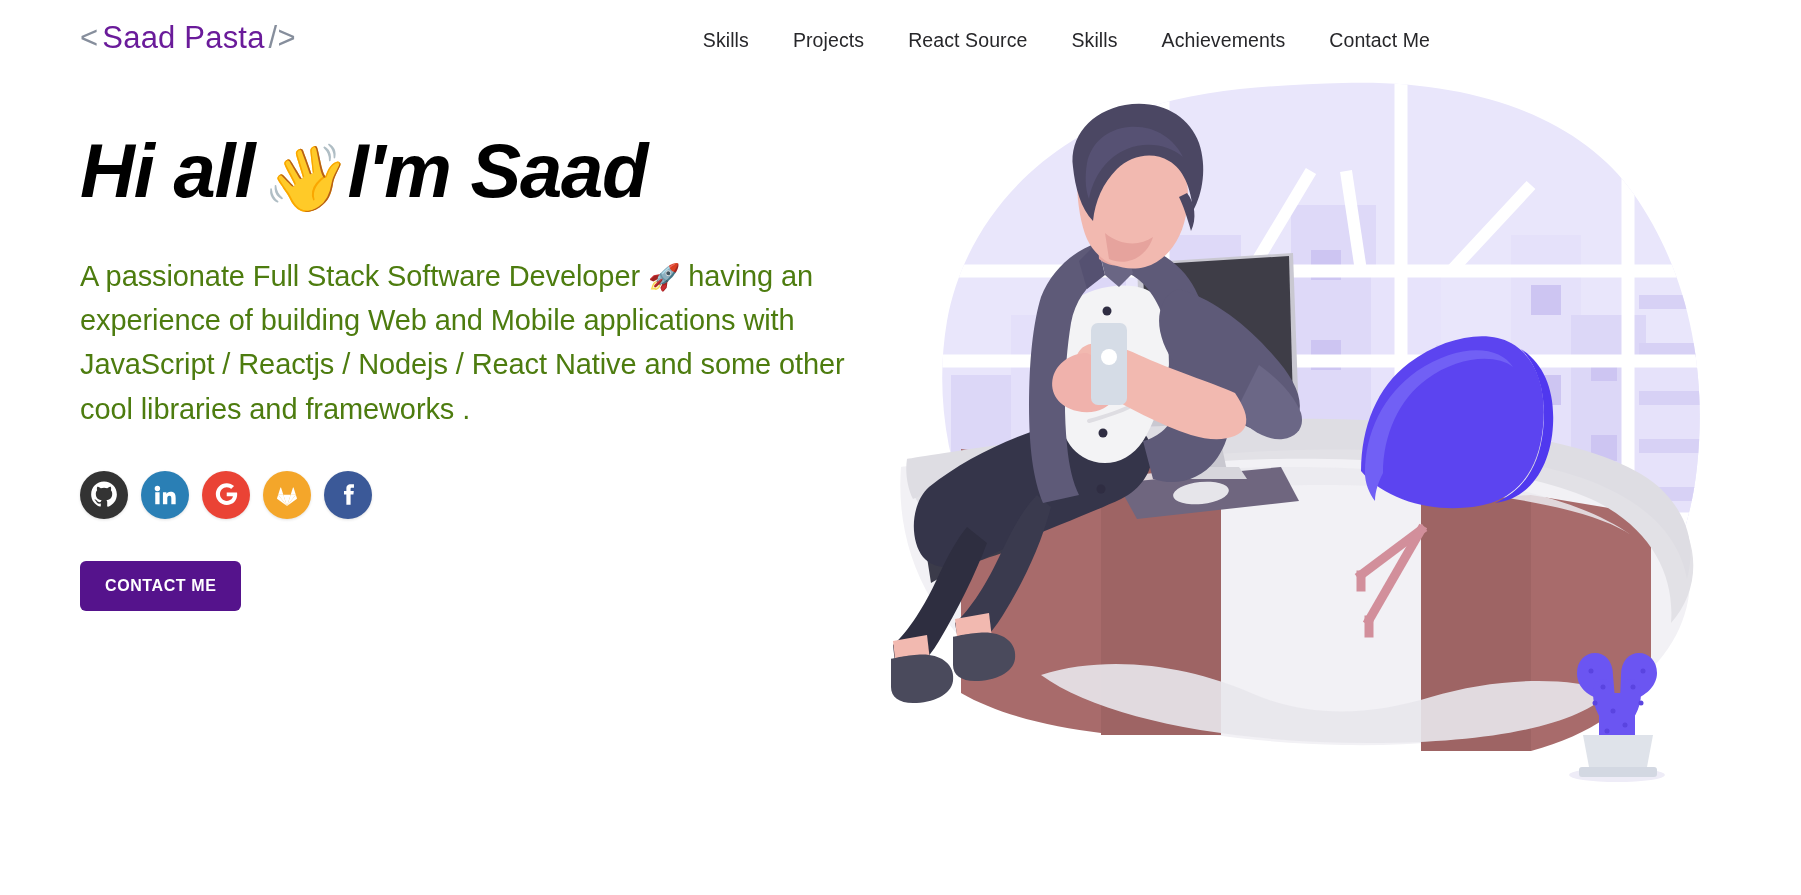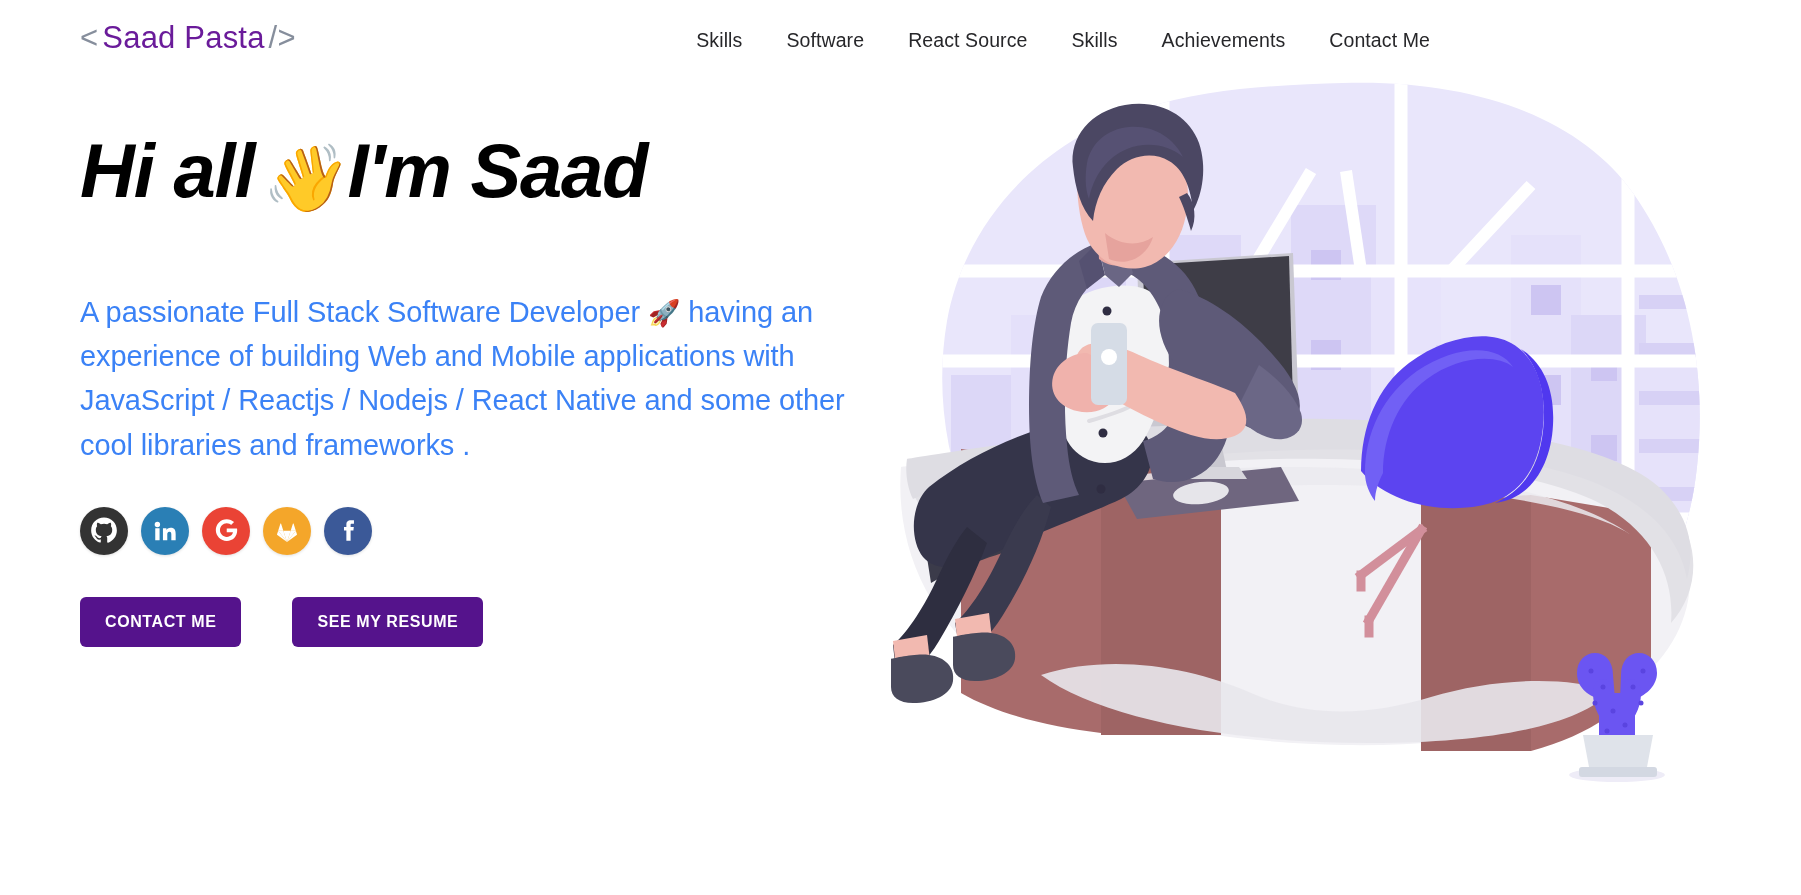--- a/index.html
+++ b/index.html
@@ -83,24 +83,24 @@
     white-space: nowrap;
     font-style: italic;
   }
   .headline .emoji {
     font-size: 66px;
     vertical-align: -4px;
     padding: 0 6px;
   }
 
   .subtitle {
-    margin-top: 76px;
+    margin-top: 40px;
     font-size: 29px;
     line-height: 1.52;
-    color: #3b82f6;
+    color: #4d7c0f;
     font-weight: 400;
     max-width: 790px;
     letter-spacing: -0.1px;
   }
   .subtitle .emoji { font-size: 26px; }
 
   
   .socials {
     margin-top: 40px;
     display: flex;
@@ -158,21 +158,21 @@
 <div class="page">
 
   <div class="header">
 
     <div class="brand">
       <span class="bracket">&lt;</span><span class="brand-name">Saad Pasta</span><span class="bracket">/&gt;</span>
     </div>
 
     <nav class="nav">
       <div class="nav-item">Skills</div>
-      <div class="nav-item">Software</div>
+      <div class="nav-item">Projects</div>
       <div class="nav-item">React Source</div>
       <div class="nav-item">Skills</div>
       <div class="nav-item">Achievements</div>
       <div class="nav-item">Contact Me</div>
     </nav>
   </div>
 
   <div class="left-col">
 
     <h1 class="headline"><span>Hi all</span><span class="emoji">👋</span><span>I'm Saad</span></h1>
@@ -225,21 +225,20 @@
         <span>
           <svg width="26" height="26" viewBox="0 0 24 24" fill="#ffffff" aria-hidden="true">
             <path d="M14.4 8.2V6.4c0-.8.18-1.2 1.4-1.2h1.7V2.1h-2.7c-3.2 0-4.3 1.5-4.3 4.1v2H8.3v3.3h2.2V21h3.9v-9.5h2.6l.35-3.3H14.4z"></path>
           </svg>
         </span>
       </div>
     </div>
 
     <div class="btn-row">
       <button class="btn">CONTACT ME</button>
-      <button class="btn">SEE MY RESUME</button>
     </div>
   </div>
 
   <div class="illustration">
     <svg viewBox="0 0 880 720" xmlns="http://www.w3.org/2000/svg" aria-hidden="true">
       <defs>
         <clipPath id="blobClip">
           <path d="M452,8 C585,4 690,44 742,118 C800,200 816,300 806,392
                    C796,486 752,560 676,606 C600,652 498,668 400,652
                    C298,636 196,596 130,520 C64,444 40,340 56,246

